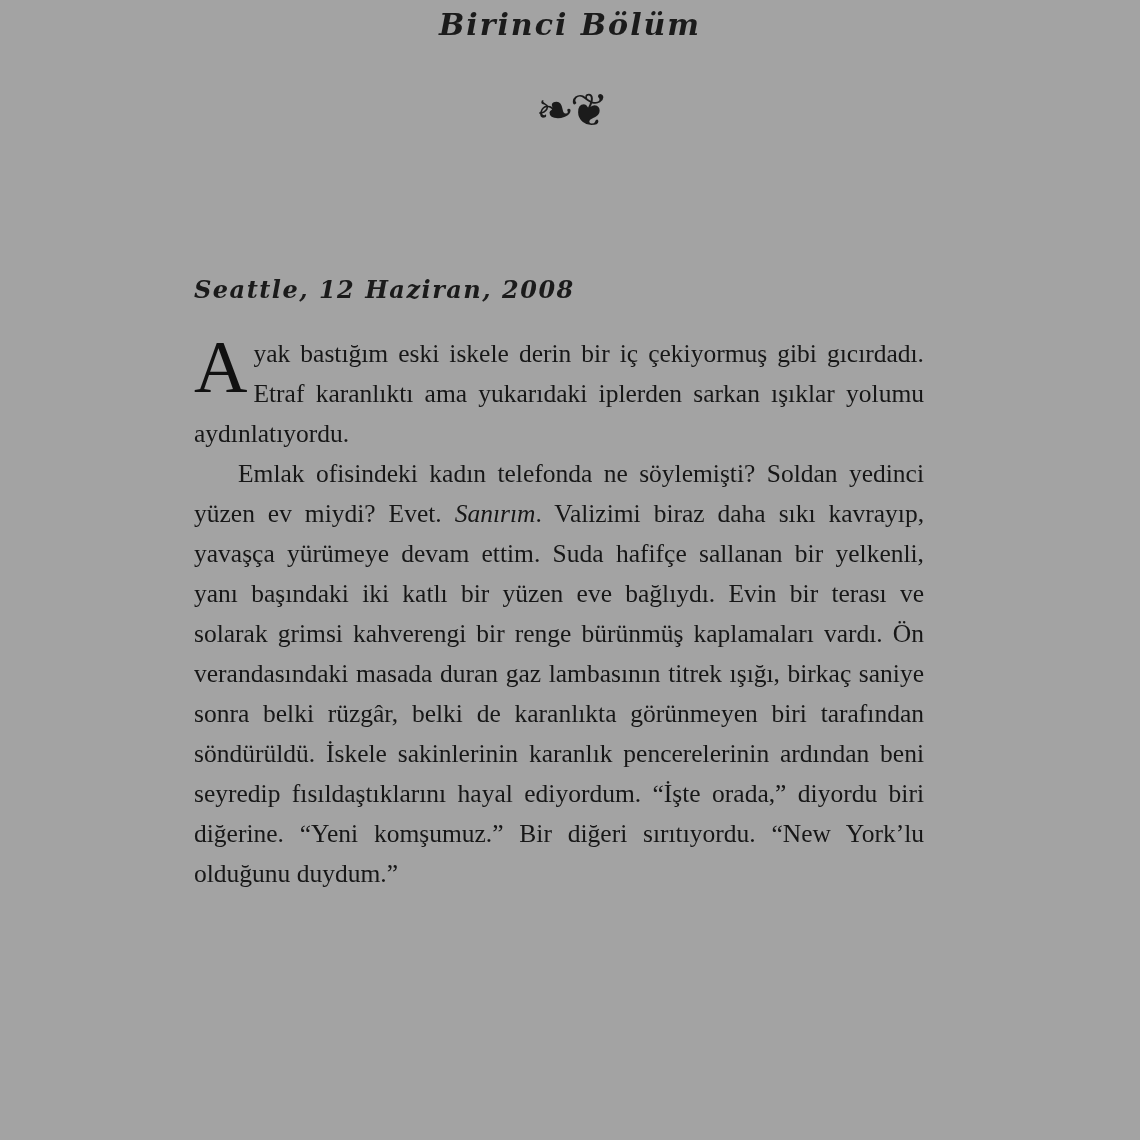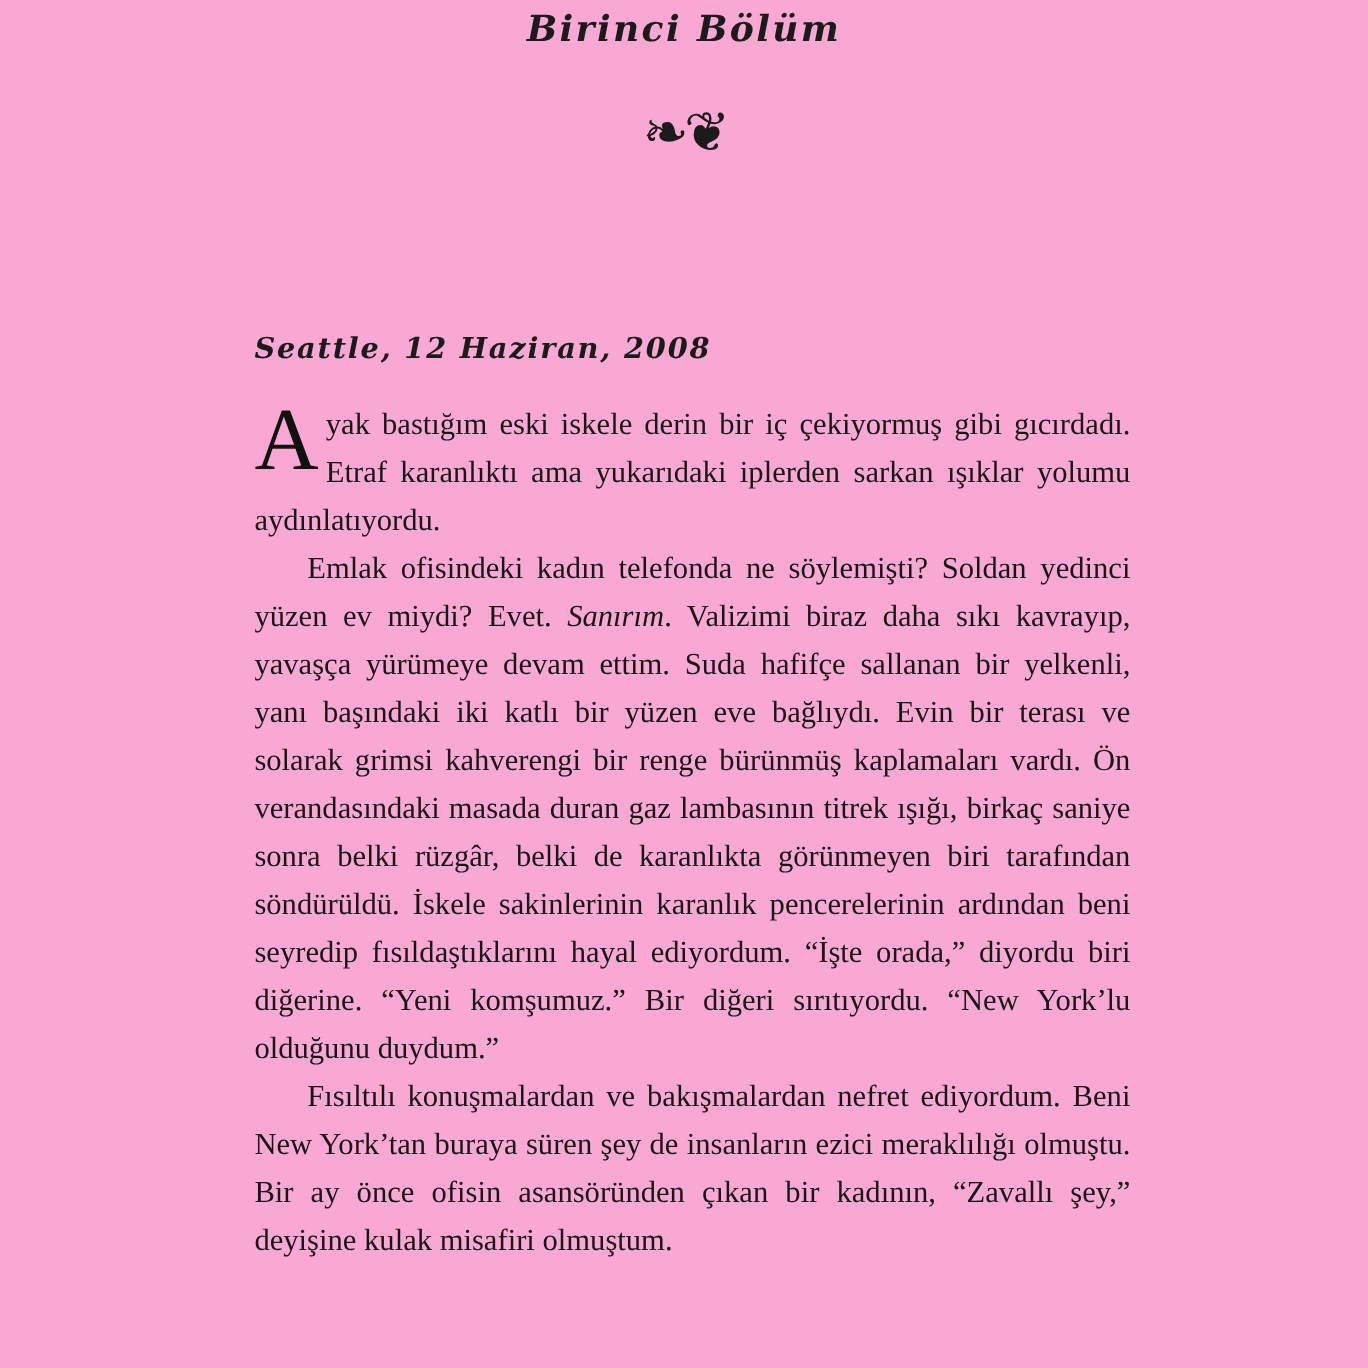--- a/index.html
+++ b/index.html
@@ -4,21 +4,21 @@
 <style>
   html, body {
     margin: 0;
     padding: 0;
     background: #ffffff;
   }
   .page {
     position: relative;
     width: 1140px;
     height: 1140px;
-    background: #f9a8d4;
+    background: #a3a3a3;
     overflow: hidden;
     font-family: "Liberation Serif", serif;
     color: #1a1a1a;
   }
 
   .chapter-title {
     text-align: center;
     font-family: "DejaVu Serif", serif;
     font-style: italic;
     font-weight: bold;
@@ -38,21 +38,21 @@
     display: inline-block;
     color: #1b1b1b;
     font-size: 46px;
     line-height: 1;
     font-family: "DejaVu Sans", sans-serif;
     letter-spacing: -4px;
   }
 
   .body-block {
     position: absolute;
-    left: 212px;
+    left: 194px;
     top: 275px;
     width: 730px;
   }
 
   .dateline {
     font-family: "DejaVu Serif", serif;
     font-style: italic;
     font-weight: bold;
     font-size: 24px;
     letter-spacing: 1.5px;
@@ -97,16 +97,15 @@
   </div>
 
   <div class="body-block">
 
     <div class="dateline">Seattle, 12 Haziran, 2008</div>
 
     <p class="para first"><span class="dropcap">A</span><span>yak bastığım eski iskele derin bir iç çekiyormuş gibi gıcırdadı. Etraf karanlıktı ama yukarıdaki iplerden sarkan ışıklar yolumu aydınlatıyordu.</span></p>
 
     <p class="para"><span>Emlak ofisindeki kadın telefonda ne söylemişti? Soldan yedinci yüzen ev miydi? Evet. </span><em class="it">Sanırım</em><span>. Valizimi biraz daha sıkı kavrayıp, yavaşça yürümeye devam ettim. Suda hafifçe sallanan bir yelkenli, yanı başındaki iki katlı bir yüzen eve bağlıydı. Evin bir terası ve solarak grimsi kahverengi bir renge bürünmüş kaplamaları vardı. Ön verandasındaki masada duran gaz lambasının titrek ışığı, birkaç saniye sonra belki rüzgâr, belki de karanlıkta görünmeyen biri tarafından söndürüldü. İskele sakinlerinin karanlık pencerelerinin ardından beni seyredip fısıldaştıklarını hayal ediyordum. “İşte orada,” diyordu biri diğerine. “Yeni komşumuz.” Bir diğeri sırıtıyordu. “New York’lu olduğunu duydum.”</span></p>
 
-    <p class="para"><span>Fısıltılı konuşmalardan ve bakışmalardan nefret ediyordum. Beni New York’tan buraya süren şey de insanların ezici meraklılığı olmuştu. Bir ay önce ofisin asansöründen çıkan bir kadının, “Zavallı şey,” deyişine kulak misafiri olmuştum.</span></p>
 
   </div>
 </div>
 
 </body></html>

